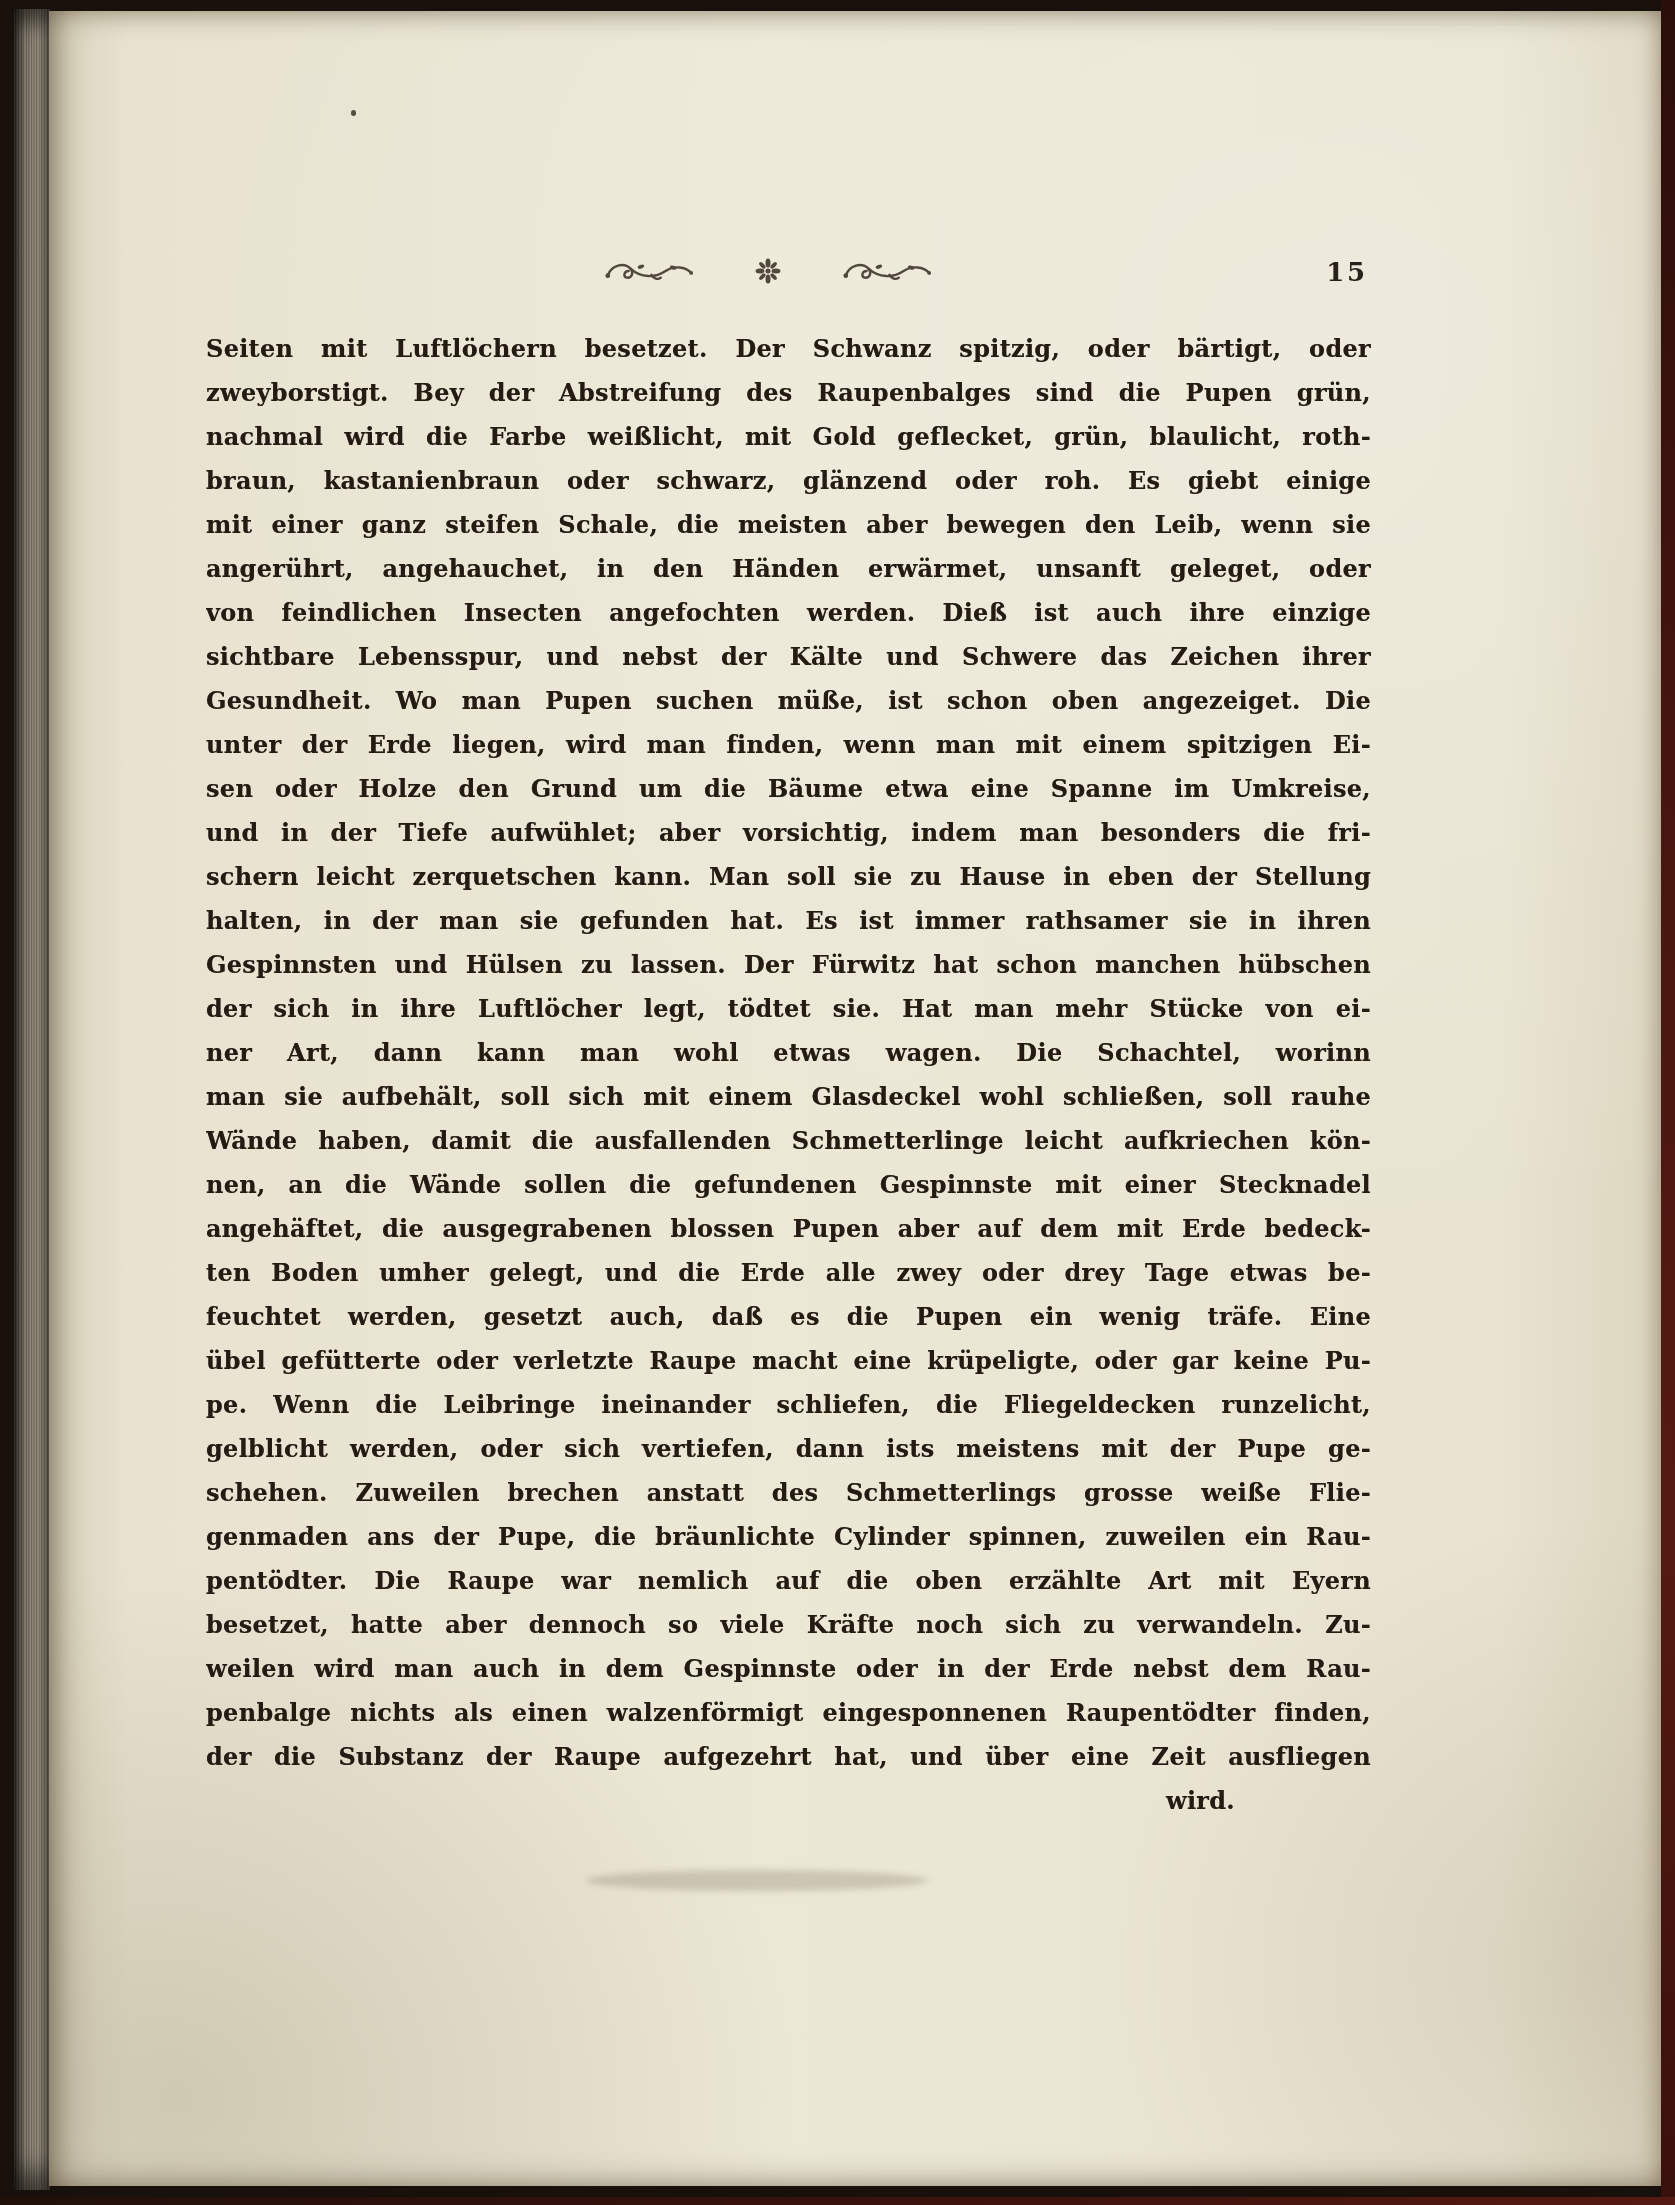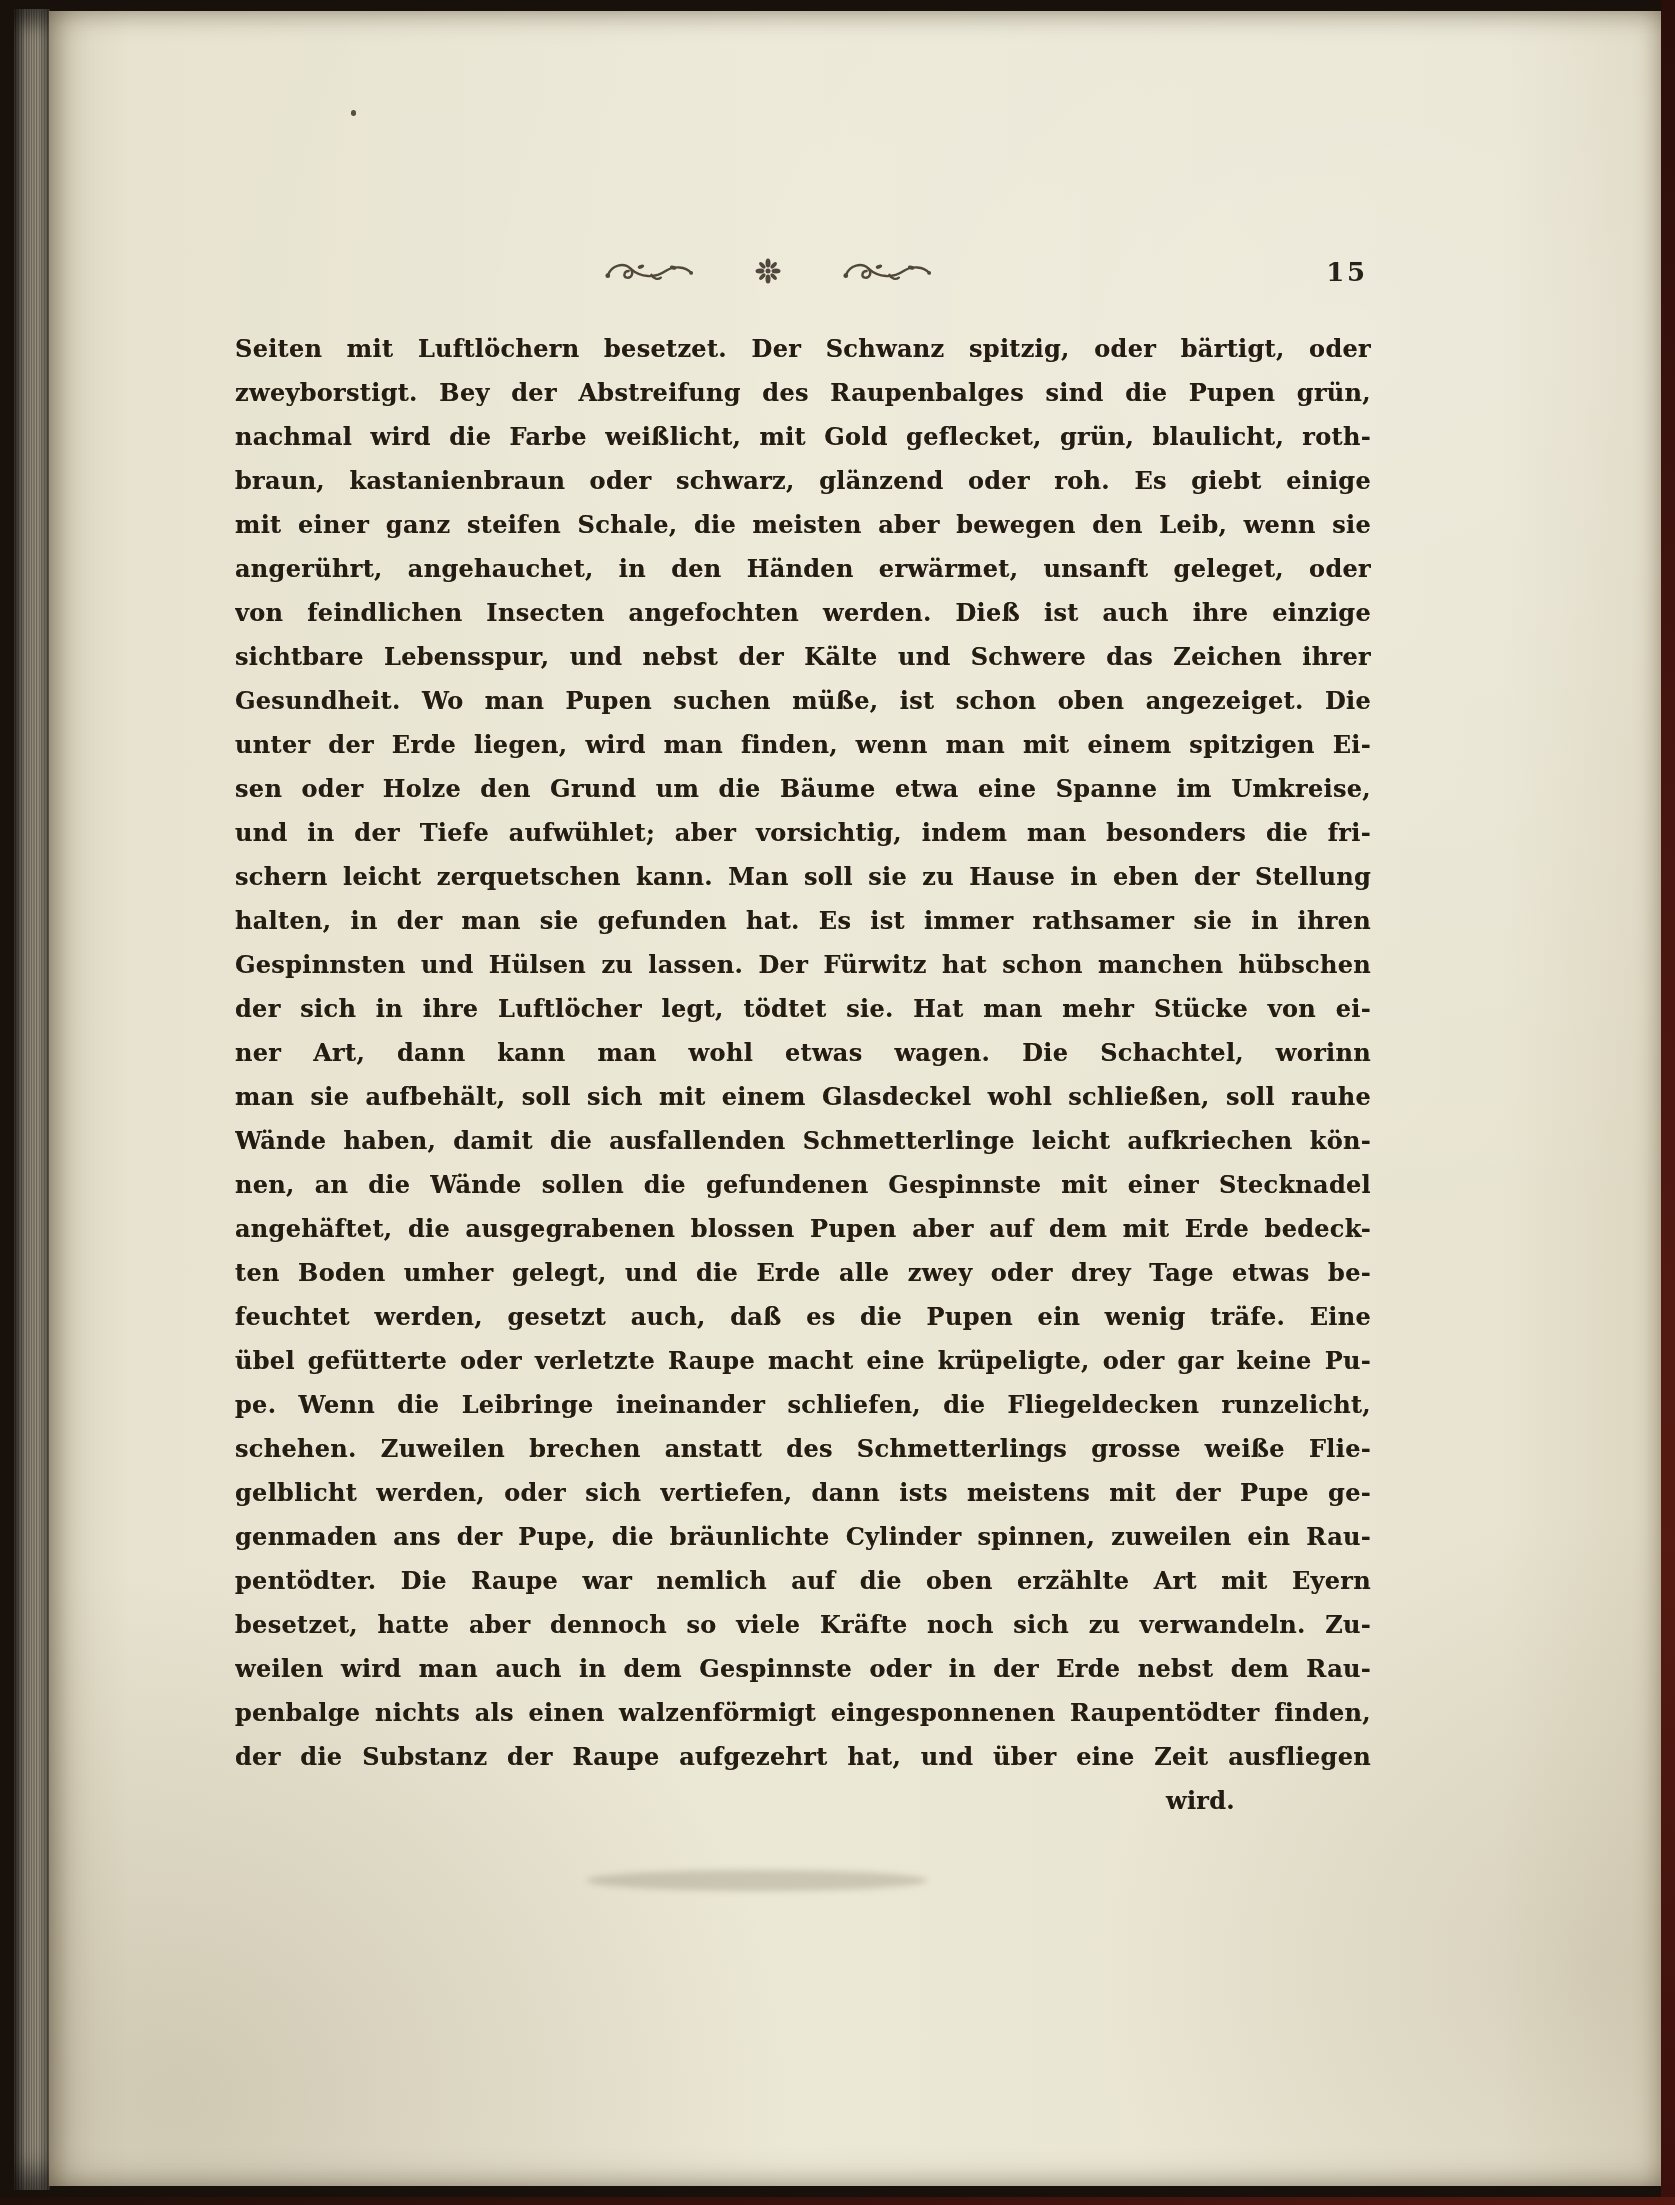--- a/index.html
+++ b/index.html
@@ -59,21 +59,21 @@
     position: absolute; left: 157px; top: 316px; width: 1165px;
     color: #241c13;
     font-size: 24px; font-weight: bold;
     letter-spacing: 0.3px;
     text-shadow: 0 0 0.5px rgba(36,28,19,0.55);
   }
   .line {
     height: 44px; line-height: 44px;
     text-align: justify; text-align-last: justify;
     text-justify: inter-word;
-    overflow: hidden; white-space: nowrap; margin-left: 29px;
+    overflow: hidden; white-space: nowrap;
   }
   .line.catch {
     text-align: left; text-align-last: right;
     padding-right: 136px;
   }
   .smudge {
     position: absolute; left: 537px; top: 1859px; width: 342px; height: 21px;
     background: rgba(125,118,100,0.30);
     border-radius: 50%;
     filter: blur(3.3px);
@@ -160,22 +160,22 @@
     <div class="line">der sich in ihre Luftlöcher legt, tödtet sie. Hat man mehr Stücke von ei-</div>
     <div class="line">ner Art, dann kann man wohl etwas wagen. Die Schachtel, worinn</div>
     <div class="line">man sie aufbehält, soll sich mit einem Glasdeckel wohl schließen, soll rauhe</div>
     <div class="line">Wände haben, damit die ausfallenden Schmetterlinge leicht aufkriechen kön-</div>
     <div class="line">nen, an die Wände sollen die gefundenen Gespinnste mit einer Stecknadel</div>
     <div class="line">angehäftet, die ausgegrabenen blossen Pupen aber auf dem mit Erde bedeck-</div>
     <div class="line">ten Boden umher gelegt, und die Erde alle zwey oder drey Tage etwas be-</div>
     <div class="line">feuchtet werden, gesetzt auch, daß es die Pupen ein wenig träfe. Eine</div>
     <div class="line">übel gefütterte oder verletzte Raupe macht eine krüpeligte, oder gar keine Pu-</div>
     <div class="line">pe. Wenn die Leibringe ineinander schliefen, die Fliegeldecken runzelicht,</div>
+    <div class="line">gelblicht werden, oder sich vertiefen, dann ists meistens mit der Pupe ge-</div>
     <div class="line">schehen. Zuweilen brechen anstatt des Schmetterlings grosse weiße Flie-</div>
-    <div class="line">gelblicht werden, oder sich vertiefen, dann ists meistens mit der Pupe ge-</div>
     <div class="line">genmaden ans der Pupe, die bräunlichte Cylinder spinnen, zuweilen ein Rau-</div>
     <div class="line">pentödter. Die Raupe war nemlich auf die oben erzählte Art mit Eyern</div>
     <div class="line">besetzet, hatte aber dennoch so viele Kräfte noch sich zu verwandeln. Zu-</div>
     <div class="line">weilen wird man auch in dem Gespinnste oder in der Erde nebst dem Rau-</div>
     <div class="line">penbalge nichts als einen walzenförmigt eingesponnenen Raupentödter finden,</div>
     <div class="line">der die Substanz der Raupe aufgezehrt hat, und über eine Zeit ausfliegen</div>
     <div class="line catch">wird.</div>
   </div>
 
   <div class="smudge"></div>

